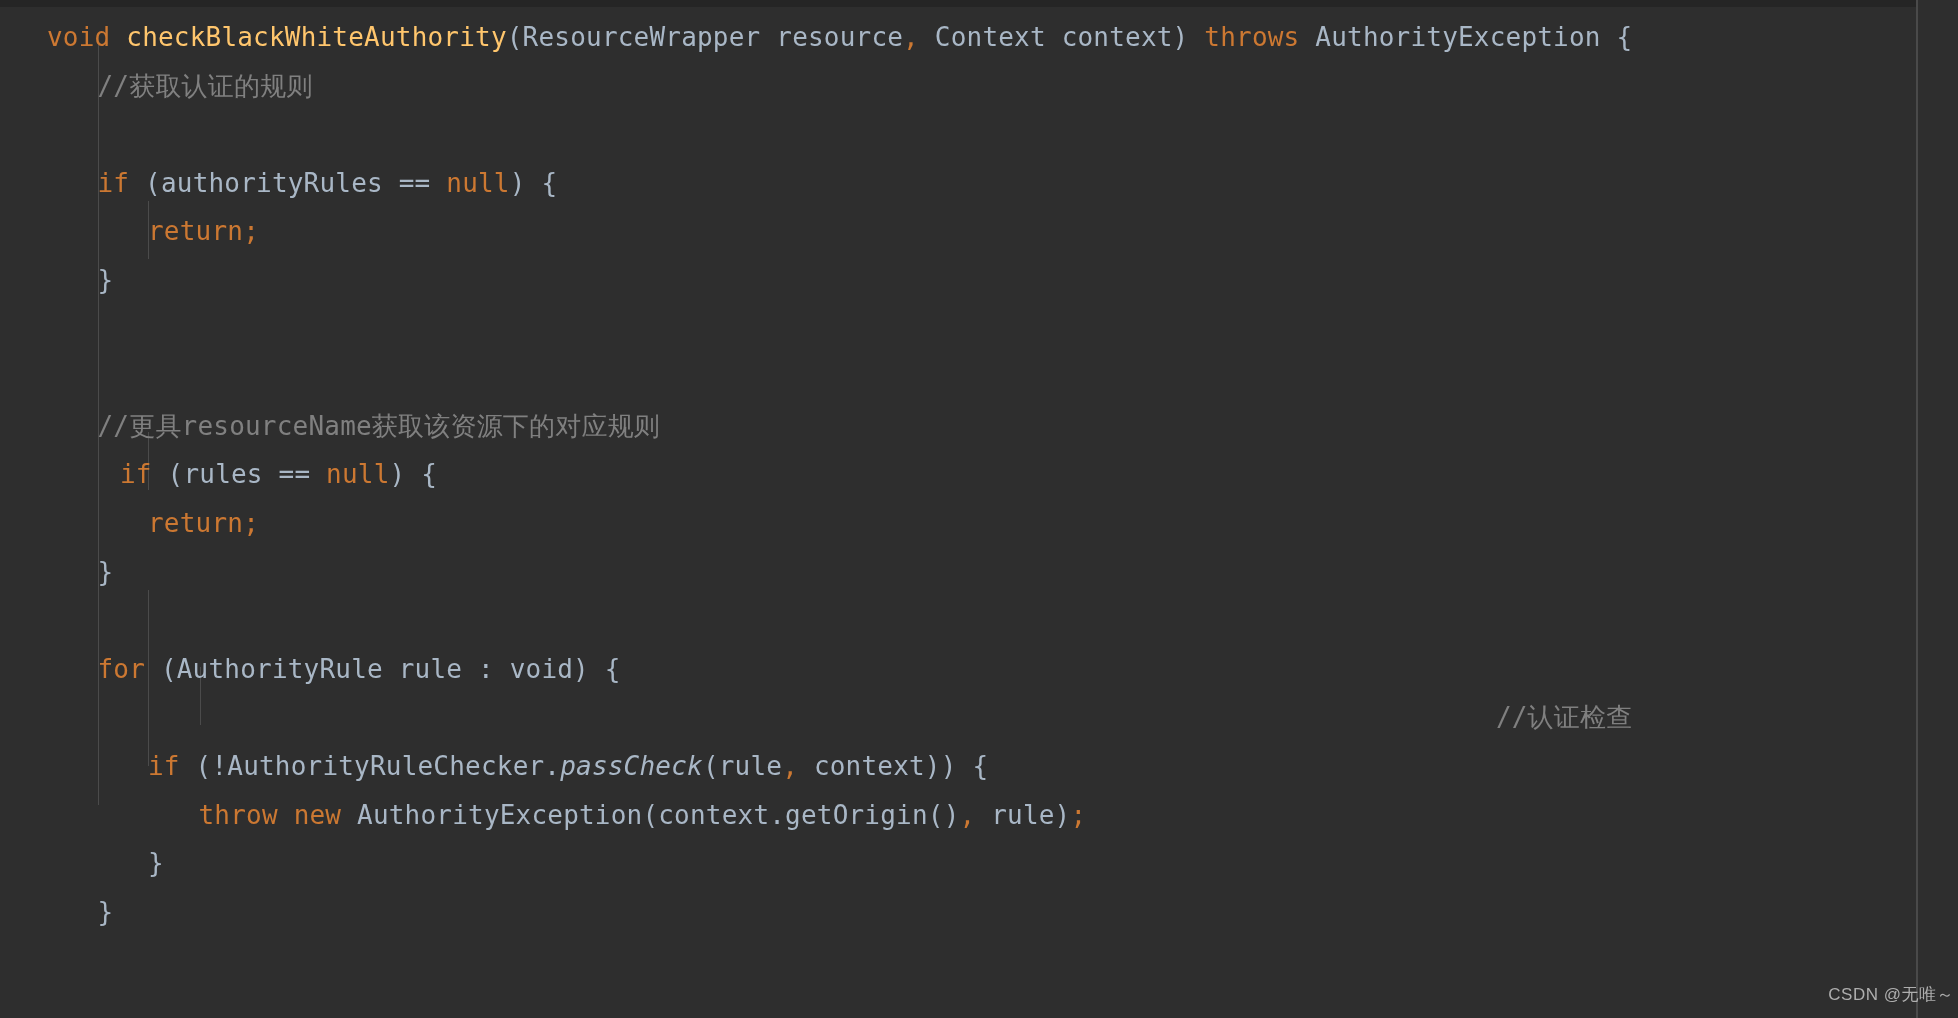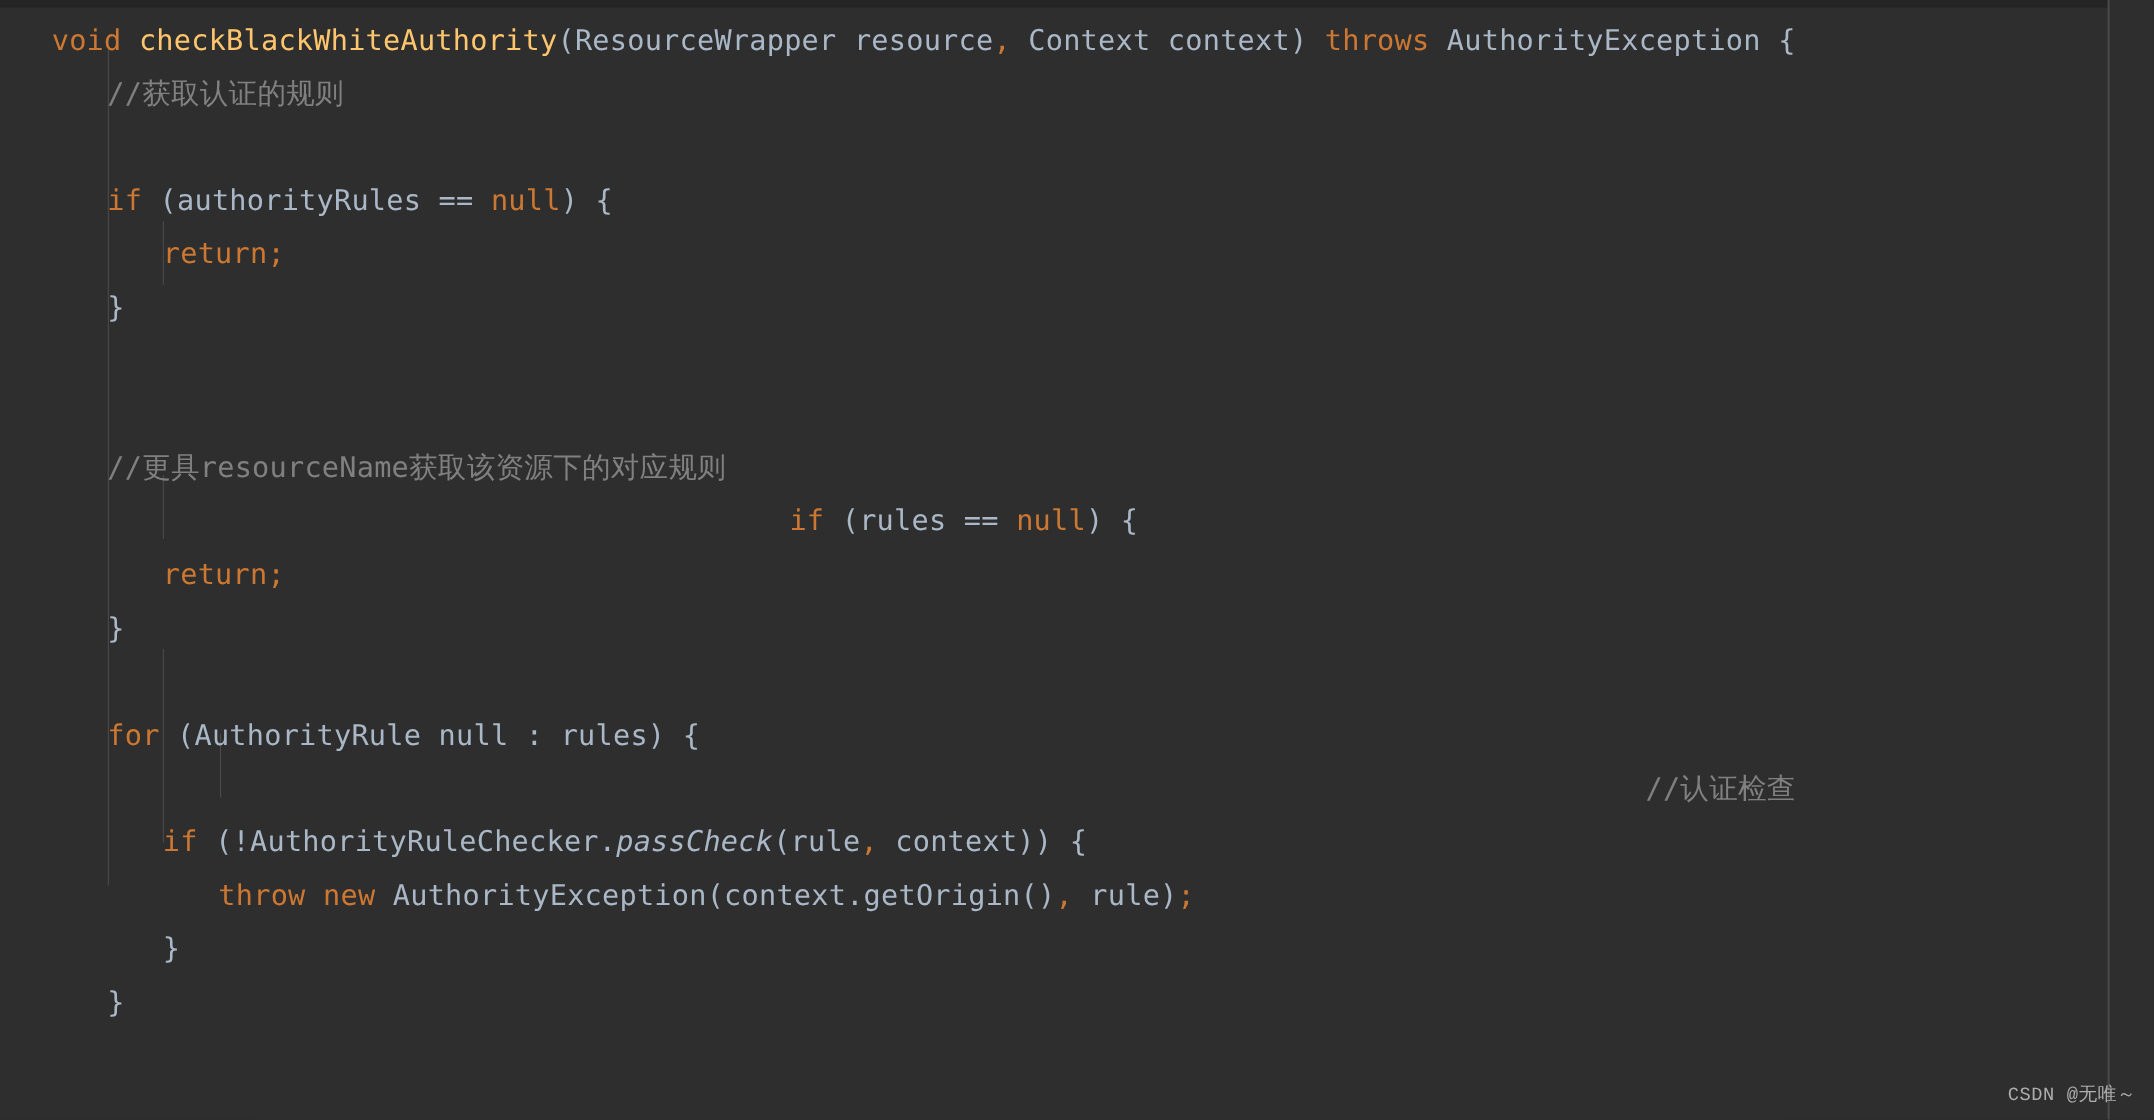--- a/index.html
+++ b/index.html
@@ -90,23 +90,23 @@
   .fn      { color: #ffc66d; text-align: center; }
   .plain   { color: #a9b7c6; }
   .comment { color: #808080; }
   .ital    { font-style: italic; }
   .comma   { color: #cc7832; }
   .semi    { color: #cc7832; }
 
   
   .watermark {
     position: absolute;
-    right: 16px;
+    right: 4px;
     bottom: 12px;
-    font-family: Liberation Mono, monospace;
+    font-family: Liberation Sans, sans-serif;
     font-size: 17px;
     color: #b9b9b9;
     letter-spacing: 0.5px;
     opacity: 0.92;
     white-space: nowrap;
   }
 </style>
 </head>
 <body>
 
@@ -125,25 +125,25 @@
     <div class="code-lines" id="code-lines">
         <div class="line" style="padding-left: 47px;"><span class="txt kw">void</span><span class="txt plain"> </span><span class="txt fn">checkBlackWhiteAuthority</span><span class="txt plain">(ResourceWrapper resource</span><span class="txt comma">,</span><span class="txt plain"> Context context) </span><span class="txt kw">throws</span><span class="txt plain"> AuthorityException {</span></div>
         <div class="line" style="padding-left: 97.5px;"><span class="txt comment">//获取认证的规则</span></div>
         <div class="line" style="padding-left: 97.5px;">&nbsp;</div>
         <div class="line" style="padding-left: 97.5px;"><span class="txt kw">if</span><span class="txt plain"> (authorityRules == </span><span class="txt kw">null</span><span class="txt plain">) {</span></div>
         <div class="line" style="padding-left: 148px;"><span class="txt kw">return</span><span class="txt semi">;</span></div>
         <div class="line" style="padding-left: 97.5px;"><span class="txt plain">}</span></div>
         <div class="line" style="padding-left: 97.5px;">&nbsp;</div>
         <div class="line" style="padding-left: 97.5px;">&nbsp;</div>
         <div class="line" style="padding-left: 97.5px;"><span class="txt comment">//更具resourceName获取该资源下的对应规则</span></div>
-        <div class="line" style="padding-left: 120px; text-align: center;"><span class="txt kw">if</span><span class="txt plain"> (rules == </span><span class="txt kw">null</span><span class="txt plain">) {</span></div>
+        <div class="line" style="padding-left: 120px;"><span class="txt kw">if</span><span class="txt plain"> (rules == </span><span class="txt kw">null</span><span class="txt plain">) {</span></div>
         <div class="line" style="padding-left: 148px;"><span class="txt kw">return</span><span class="txt semi">;</span></div>
         <div class="line" style="padding-left: 97.5px;"><span class="txt plain">}</span></div>
         <div class="line" style="padding-left: 97.5px;">&nbsp;</div>
-        <div class="line" style="padding-left: 97.5px;"><span class="txt kw">for</span><span class="txt plain"> (AuthorityRule null : rules) {</span></div>
+        <div class="line" style="padding-left: 97.5px;"><span class="txt kw">for</span><span class="txt plain"> (AuthorityRule rule : void) {</span></div>
         <div class="line" style="padding-left: 148px; text-align: right;"><span class="txt comment">//认证检查</span></div>
         <div class="line" style="padding-left: 148px;"><span class="txt kw">if</span><span class="txt plain"> (!AuthorityRuleChecker.</span><span class="txt plain ital">passCheck</span><span class="txt plain">(rule</span><span class="txt comma">,</span><span class="txt plain"> context)) {</span></div>
         <div class="line" style="padding-left: 198.5px;"><span class="txt kw">throw</span><span class="txt plain"> </span><span class="txt kw">new</span><span class="txt plain"> AuthorityException(context.getOrigin()</span><span class="txt comma">,</span><span class="txt plain"> rule)</span><span class="txt semi">;</span></div>
         <div class="line" style="padding-left: 148px;"><span class="txt plain">}</span></div>
         <div class="line" style="padding-left: 97.5px;"><span class="txt plain">}</span></div>
       </div>
   </div>
 
   <div class="right-divider"></div>
   <div class="right-pane"></div>

